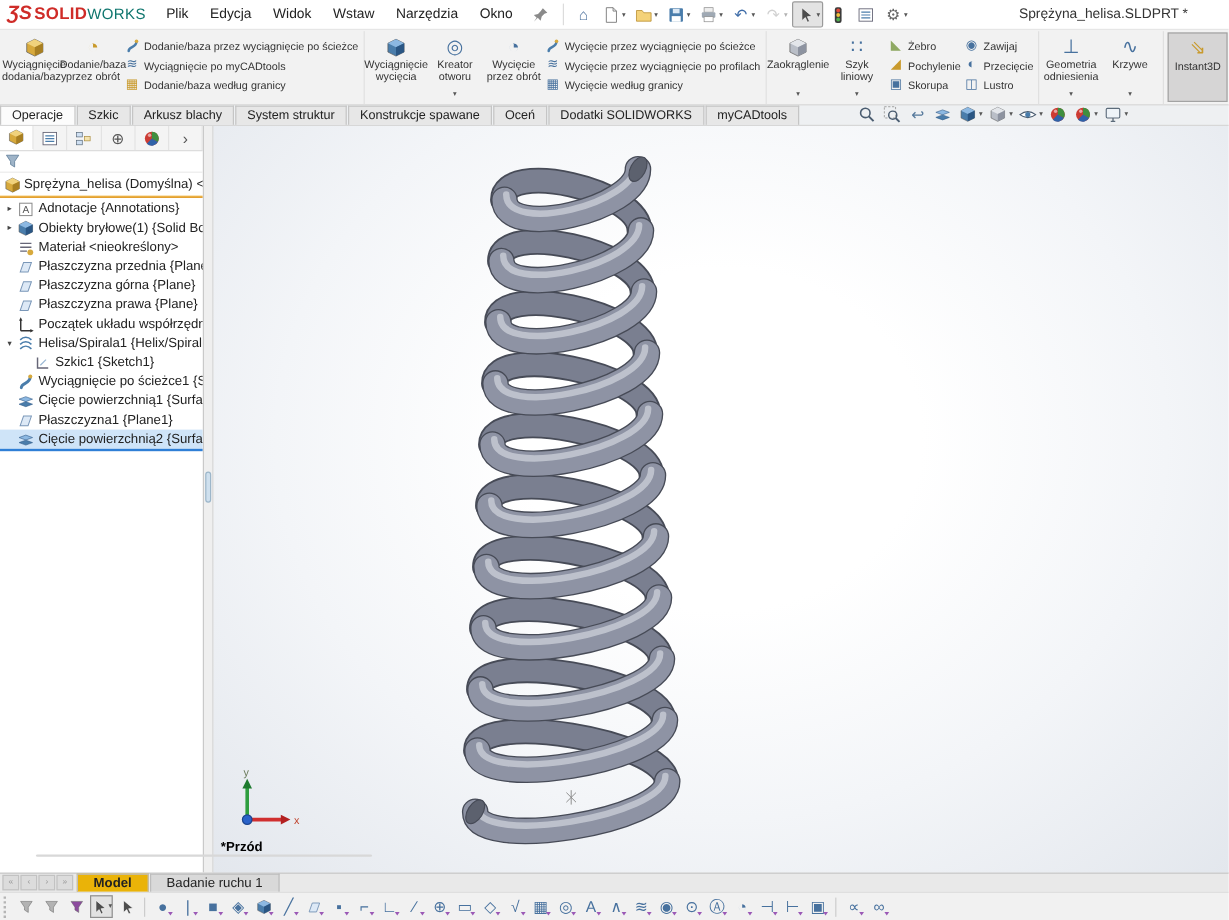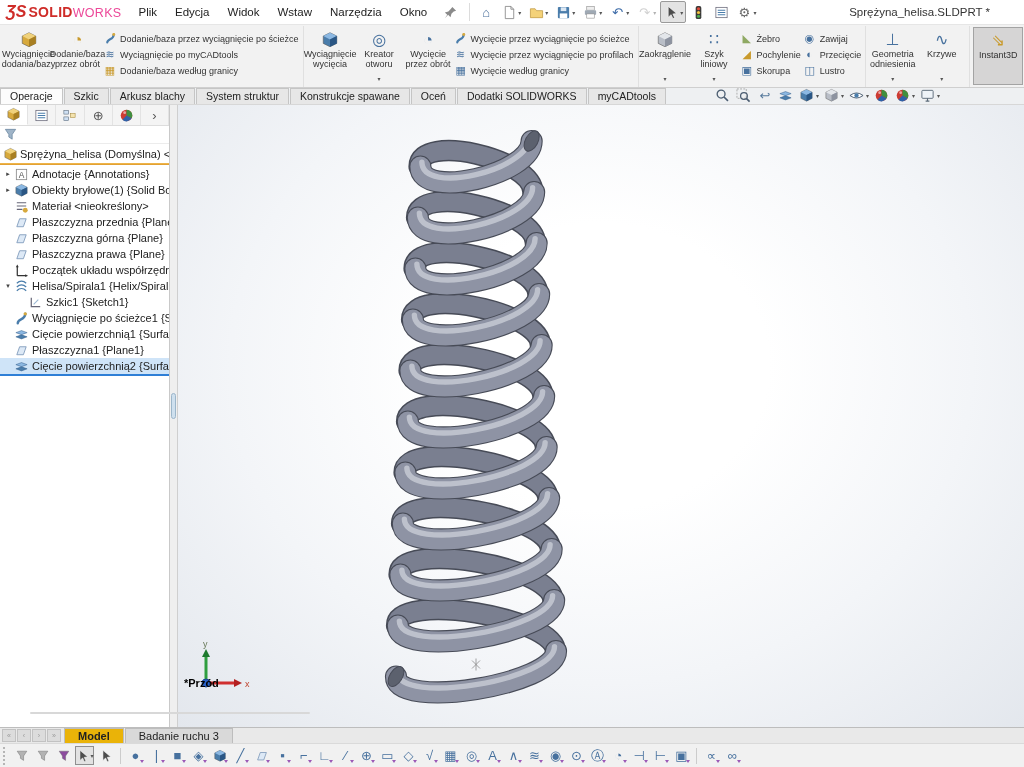--- a/index.html
+++ b/index.html
@@ -6,21 +6,21 @@
     font-family:"Liberation Sans","DejaVu Sans",sans-serif;font-size:11px;color:#222;background:#fff;position:relative;}
   *{box-sizing:border-box;}
   .icn{display:inline-flex;align-items:center;justify-content:center;width:16px;height:16px;font-size:13px;line-height:1;}
   .icn svg{width:15px;height:15px;display:block;}
   .caret{font-size:6px;color:#555;margin-left:1px;}
   
   .menubar{height:25px;display:flex;align-items:center;background:#fff;border-bottom:1px solid #e6e6e6;padding:0 6px;}
   .logo{display:flex;align-items:baseline;margin-right:8px;white-space:nowrap;}
   .logo .l3s{color:#cf2c28;font-size:16px;font-weight:bold;font-style:italic;margin-right:2px;}
   .logo .lsolid{color:#cf2c28;font-size:14px;font-weight:bold;letter-spacing:.3px;}
-  .logo .lworks{color:#ec4899;font-size:12.5px;letter-spacing:.3px;}
+  .logo .lworks{color:#0f766e;font-size:12.5px;letter-spacing:.3px;}
   .menu-item{padding:0 9px;font-size:11.5px;color:#222;cursor:default;}
   .pinbtn{margin:0 6px;}
   .vsep{width:1px;height:18px;background:#dcdcdc;margin:0 5px;}
   .qt{display:flex;align-items:center;gap:1px;}
   .tool{display:flex;align-items:center;padding:2px 2px;border:1px solid transparent;border-radius:2px;}
   .tool.active{background:#e3e3e3;border-color:#9a9a9a;}
   .tool.disabled{opacity:.45;}
   .doc-title{margin-left:auto;margin-right:28px;font-size:11.5px;color:#333;white-space:nowrap;}
   
   .ribbon{height:63px;background:#f2f2f2;border-bottom:1px solid #cfcfcf;display:flex;align-items:stretch;padding:1px 2px 0 2px;}
@@ -55,21 +55,21 @@
   .trow .exp{width:10px;font-size:7px;color:#444;text-align:center;flex:none;}
   .trow .ticon{flex:none;margin-right:3px;}
   .trow.selected{background:#cfe4f8;}
   .trow.indent1{padding-left:17px;}
   .freezebar{height:2px;background:linear-gradient(#f3bd55,#dd9828);margin:1px 0;}
   .rollback{height:2px;background:#2f7fd6;}
   .splitter{width:8px;background:#efefef;border-right:1px solid #cfcfcf;position:relative;}
   .splitter .handle{position:absolute;top:288px;left:1px;width:5px;height:26px;background:#cfe0ee;border:1px solid #9cb6ca;border-radius:3px;}
   .viewport{flex:1;position:relative;background:radial-gradient(ellipse at 50% 42%, #ffffff 28%, #f3f5f8 62%, #e3e7ed 100%);}
   .viewport svg.spring{position:absolute;left:0;top:0;}
-  .orient-label{position:absolute;left:6px;top:572px;font-weight:bold;font-size:11px;color:#000;}
+  .orient-label{position:absolute;left:6px;top:595px;font-weight:bold;font-size:11px;color:#000;}
   .triad{position:absolute;left:14px;top:534px;}
   .hline{position:absolute;left:30px;top:712px;width:280px;height:2px;background:#d8d8d8;border-radius:2px;}
   
   .bottombar{height:16px;background:#e9e9e9;border-top:1px solid #bdbdbd;display:flex;align-items:stretch;}
   .navbtns{display:flex;gap:1px;padding:1px 3px 1px 2px;}
   .navbtn{width:14px;background:#dcdcdc;border:1px solid #c2c2c2;color:#9a9a9a;font-size:7px;display:flex;align-items:center;justify-content:center;}
   .btab{padding:0 13px;display:flex;align-items:center;font-size:11px;background:#d9d9d9;border:1px solid #bdbdbd;border-bottom:none;margin-right:1px;}
   .btab.active{background:#eab308;font-weight:bold;}
   
   .filterbar{height:24px;background:#f1f1f1;border-top:1px solid #dadada;display:flex;align-items:center;gap:2px;padding:0 3px;}
@@ -711,21 +711,21 @@
   <div class="navbtns" id="navbtns">
       <div class="navbtn">«</div>
       <div class="navbtn">‹</div>
       <div class="navbtn">›</div>
       <div class="navbtn">»</div>
     </div>
   <div class="btab active">
       <span>Model</span>
     </div>
   <div class="btab">
-      <span>Badanie ruchu 3</span>
+      <span>Badanie ruchu 1</span>
     </div>
 </div>
 
 <div class="filterbar" id="filterbar">
     <div class="grip"></div>
     <div class="fic dim nofun">
       <span class="icn">
         <svg viewBox="0 0 16 16">
           <path d="M2.5 2.5h11L9.8 8v5l-3.6-2.3V8Z" fill="currentColor" stroke="#666" stroke-width=".5"></path>
         </svg>

